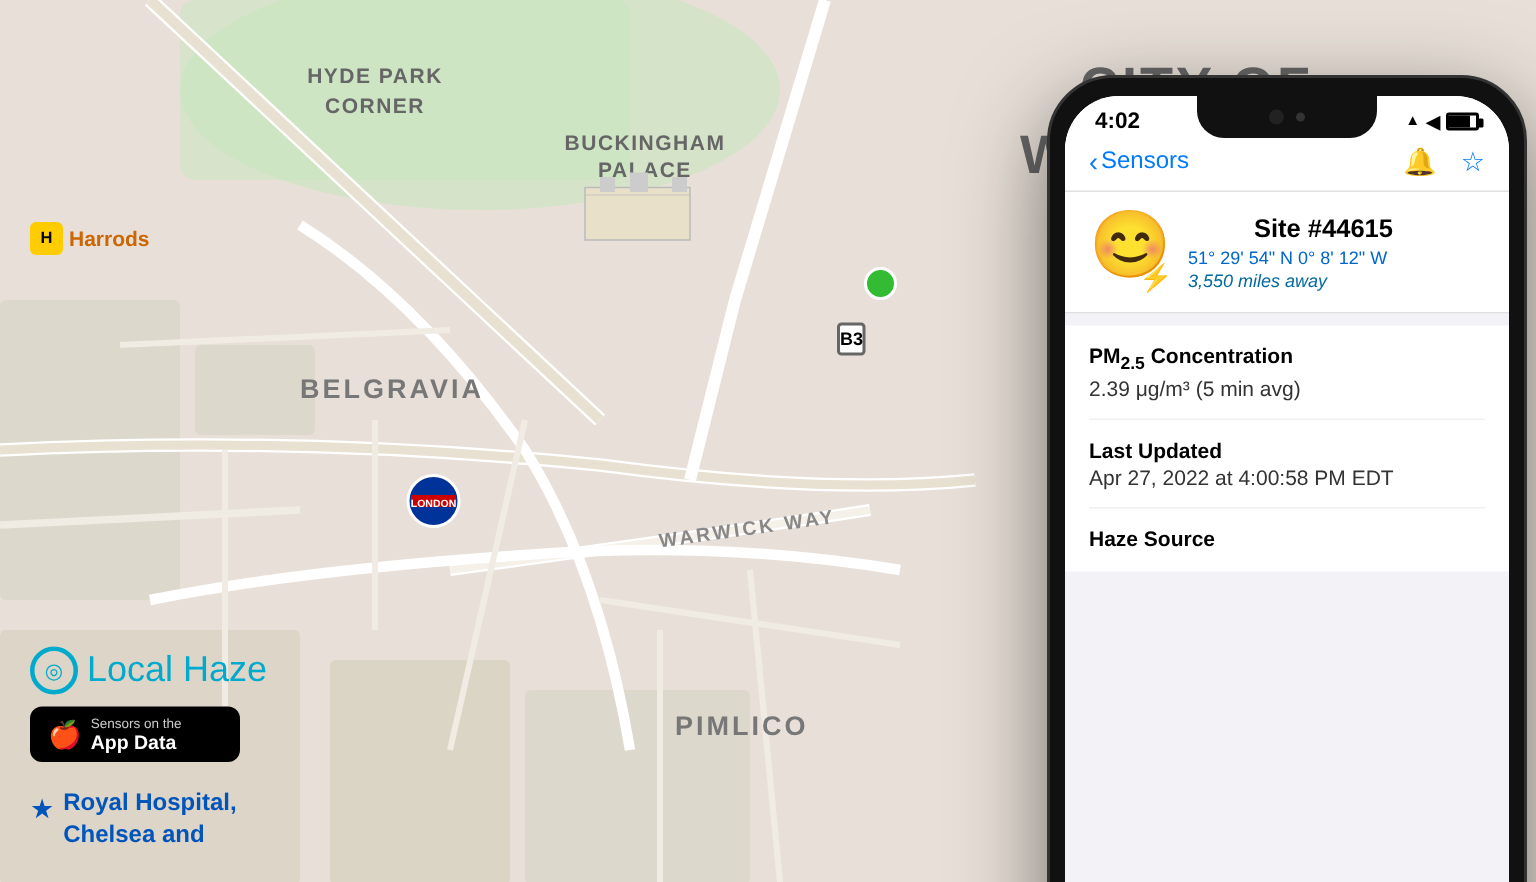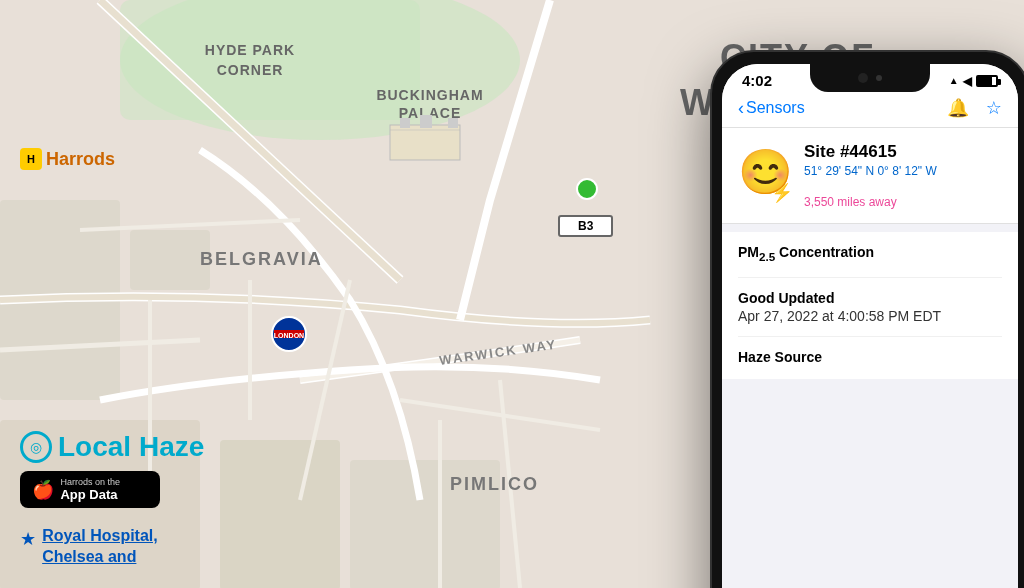--- a/index.html
+++ b/index.html
@@ -45,22 +45,22 @@
       height: 32px;
       border: 3px solid #00aacc;
       border-radius: 50%;
       display: flex;
       align-items: center;
       justify-content: center;
       color: #00aacc;
       font-size: 14px;
     }
     .logo-name {
-      font-size: 28px;
-      font-weight: 700;
+      font-size: 24px;
+      font-weight: 400;
       color: #00aacc;
     }
     .app-store-badge {
       display: flex;
       align-items: center;
       gap: 6px;
       background: #000;
       border-radius: 8px;
       padding: 6px 12px;
       width: 140px;
@@ -89,38 +89,37 @@
     .rh-star {
       color: #0055bb;
       font-size: 18px;
       margin-top: 2px;
     }
     .rh-text {
       font-size: 16px;
       font-weight: 700;
       color: #0055bb;
       line-height: 1.3;
-      text-decoration: underline;
     }
 
     
     .sensor-dot {
       position: absolute;
       width: 22px;
       height: 22px;
       background: #33bb33;
       border-radius: 50%;
       border: 2px solid #fff;
       z-index: 5;
     }
 
     
     #phone {
       position: absolute;
-      right: 4px;
+      right: 16px;
       top: 0;
       width: 360px;
       height: 588px;
       z-index: 20;
     }
 
     .phone-outer {
       position: absolute;
       right: -10px;
       top: 50px;
@@ -201,23 +200,23 @@
       font-size: 44px;
       line-height: 1;
     }
     .site-emoji .badge {
       position: absolute;
       bottom: -2px;
       right: -4px;
       font-size: 18px;
     }
     .site-info {}
-    .site-name { font-size: 17px; font-weight: 600; color: #000; }
+    .site-name { font-size: 17px; font-weight: 600; color: #000; margin-left: 44px; }
     .site-coords { font-size: 12px; color: #0066cc; margin-top: 2px; }
-    .site-distance { font-size: 12px; color: #ec4899; margin-top: 17px; }
+    .site-distance { font-size: 12px; color: #0369a1; margin-top: 1px; font-style: italic; }
 
     
     .data-section {
       background: #fff;
       margin-top: 8px;
       padding: 0 16px;
     }
     .data-row {
       padding: 12px 0;
       border-bottom: 1px solid #f0f0f0;
@@ -242,32 +241,32 @@
       background: #ffcc00;
       border-radius: 4px;
       display: flex;
       align-items: center;
       justify-content: center;
       font-size: 11px;
       font-weight: 700;
       color: #000;
     }
     .harrods-label {
-      font-size: 18px;
+      font-size: 14px;
       font-weight: 600;
       color: #cc6600;
     }
 
     
     .road-sign {
       position: absolute;
       background: #fff;
       border: 2px solid #666;
       border-radius: 3px;
-      padding: 2px 18px;
+      padding: 2px 0;
       font-size: 12px;
       font-weight: 700;
       color: #000;
     }
   </style>
 </head>
 <body>
 
 <div id="map-bg">
   <svg class="map-canvas" viewBox="0 0 1024 588" xmlns="http://www.w3.org/2000/svg">
@@ -351,21 +350,21 @@
 </div>
 
 <div id="app-logo">
   <div class="logo-text">
     <div class="logo-icon">◎</div>
     <span class="logo-name">Local Haze</span>
   </div>
   <div class="app-store-badge">
     <span class="badge-icon">🍎</span>
     <div class="badge-text">
-      <span class="small">Harrods on the</span>
+      <span class="small">Sensors on the</span>
       <span class="large">App Data</span>
     </div>
   </div>
 </div>
 
 <div id="royal-hospital">
   <span class="rh-star">★</span>
   <div class="rh-text">
     <div>Royal Hospital,</div>
     <div>Chelsea and</div>
@@ -414,23 +413,24 @@
           <div class="site-info">
             <div class="site-name">Site #44615</div>
             <div class="site-coords">51° 29' 54" N 0° 8' 12" W</div>
             <div class="site-distance">3,550 miles away</div>
           </div>
         </div>
 
         <div class="data-section">
           <div class="data-row">
             <div class="data-label">PM<sub>2.5</sub> Concentration</div>
+            <div class="data-value">2.39 μg/m³ (5 min avg)</div>
           </div>
           <div class="data-row">
-            <div class="data-label">Good Updated</div>
+            <div class="data-label">Last Updated</div>
             <div class="data-value">Apr 27, 2022 at 4:00:58 PM EDT</div>
           </div>
           <div class="data-row">
             <div class="data-label">Haze Source</div>
           </div>
         </div>
 
       </div>
     </div>
   </div>

